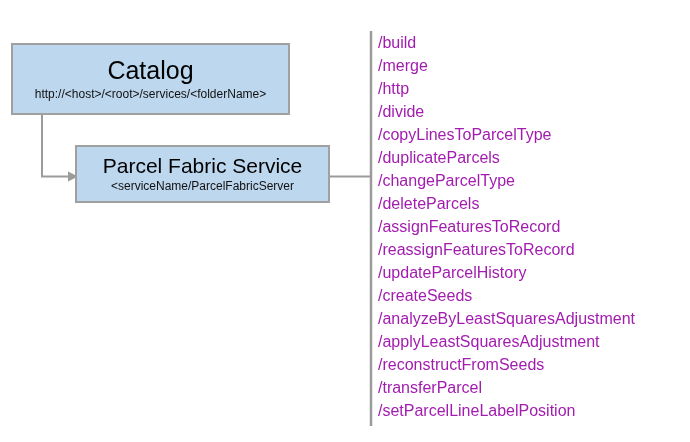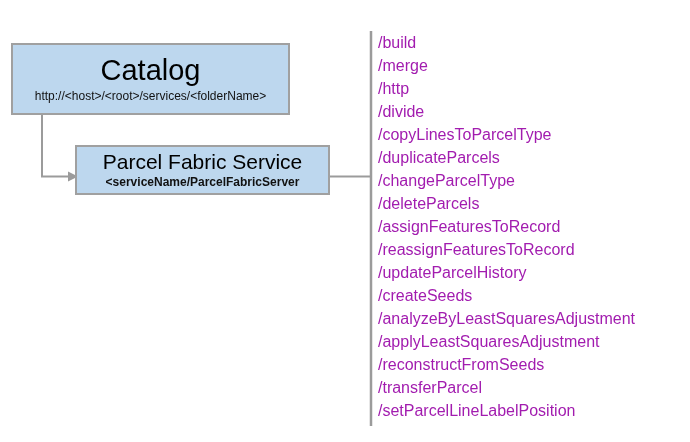--- a/index.html
+++ b/index.html
@@ -45,40 +45,39 @@
     white-space: nowrap;
   }
 
   #catalog-node {
     left: 11px;
     top: 43px;
     width: 279px;
     height: 72px;
   }
   #catalog-node .node-title {
-    font-size: 29px;
+    font-size: 25px;
     margin-bottom: 5px;
   }
   #catalog-node .node-subtitle {
     font-size: 12px;
   }
 
   #service-node {
     left: 75px;
     top: 145px;
     width: 255px;
-    height: 50px;
+    height: 58px;
   }
   #service-node .node-title {
     font-size: 21px;
     margin-bottom: 3px;
   }
   #service-node .node-subtitle {
     font-size: 12px;
-    font-weight: bold;
   }
 
   
   .connectors {
     position: absolute;
     left: 0;
     top: 0;
     width: 690px;
     height: 442px;
     pointer-events: none;

